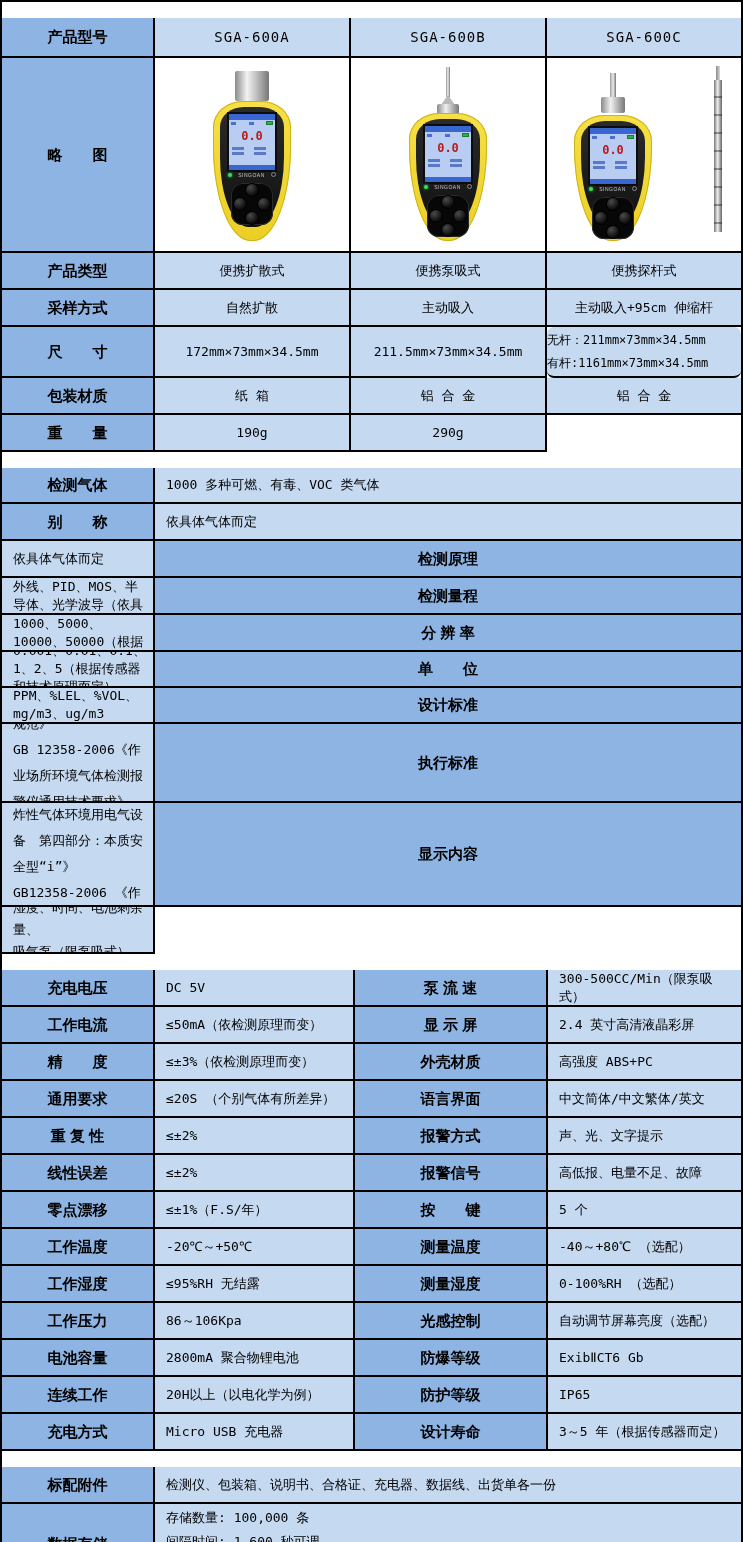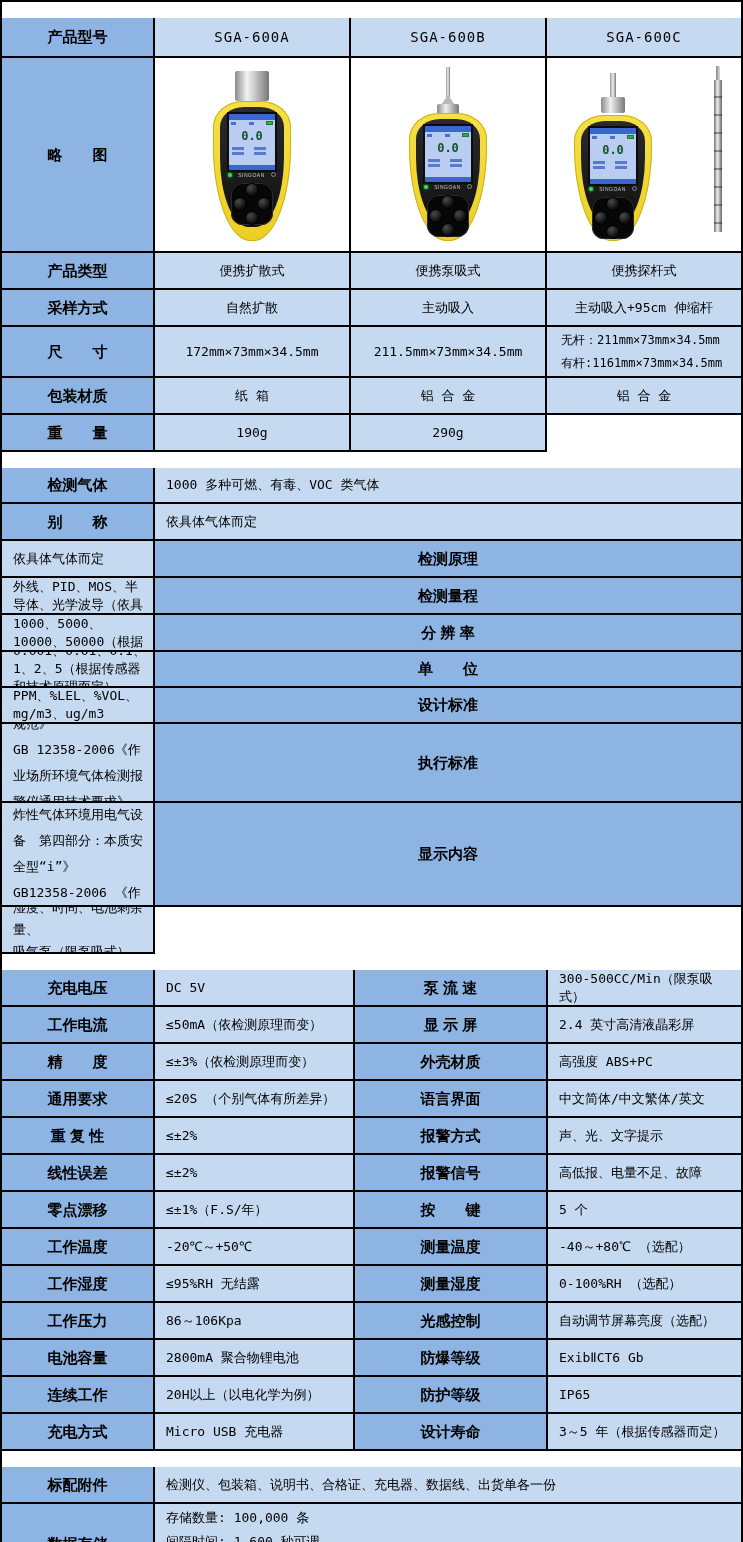--- a/index.html
+++ b/index.html
@@ -11,39 +11,39 @@
   .sec-c{grid-template-columns:153px 200px 193px 193px;grid-template-rows:repeat(13,37px);}
   .sec-d{grid-template-columns:153px 586px;grid-template-rows:37px 100px;}
   .cell{box-sizing:border-box;border-right:2px solid #000;border-bottom:2px solid #000;display:flex;align-items:center;overflow:hidden;}
   .sec-a .cell:nth-child(4n),.sec-c .cell:nth-child(4n),.sec-b .cell:nth-child(2n),.sec-d .cell:nth-child(2n){border-right:none;}
   .sec-d .cell:nth-last-child(-n+2){border-bottom:none;}
   .lbl{background:#8DB4E2;justify-content:center;font-weight:bold;font-size:15px;text-align:center;white-space:pre-line;line-height:20px;}
   .val{background:#C5D9F1;font-family:"DejaVu Sans Mono","Liberation Sans",sans-serif;font-size:13px;white-space:pre-line;}
   .vc{justify-content:center;text-align:center;}
   .vl{justify-content:flex-start;text-align:left;padding-left:11px;padding-right:6px;}
   .model{font-size:14px;letter-spacing:1px;}
-  .dim3{font-size:12px;line-height:23px;padding-left:14px;padding-right:2px;}
+  .dim3{font-size:12px;line-height:23px;padding-left:0;padding-right:2px;border-radius:7px;}
   .lines3{line-height:26px;}
   .lines4{line-height:26px;}
   .lines2{line-height:22px;}
   .lines4b{line-height:24px;}
   .imgcell{background:#fff;justify-content:center;position:relative;}
   
   .device{position:relative;width:80px;height:176px;flex:0 0 auto;}
   .body{position:absolute;left:50%;transform:translateX(-50%);bottom:2px;width:78px;background:linear-gradient(180deg,#f6e045,#eccf25);border-radius:30px 30px 48% 48%/26px 26px 95px 95px;box-shadow:inset 0 0 0 1px #cdb118;}
   .dev-a .body{height:140px;}
   .dev-b .body{height:128px;}
   .dev-c .body{height:126px;}
   .panel{position:absolute;left:7px;right:7px;top:6px;bottom:14px;background:linear-gradient(180deg,#2b2b2b,#101010);border-radius:24px 24px 45% 45%/20px 20px 70px 70px;}
   .screen{position:absolute;left:50%;transform:translateX(-50%);top:5px;width:46px;height:56px;background:#B9CDF2;border:2px solid #0c0c0c;}
   .scr-title{height:6px;background:#3a67cf;}
   .scr-icons{height:7px;display:flex;align-items:center;justify-content:space-between;padding:0 2px;}
   .scr-icons i{width:5px;height:3px;background:#4a6fd0;}
   .scr-icons b{width:7px;height:4px;background:#2fae4a;border:1px solid #1d7a33;box-sizing:border-box;}
-  .scr-value{height:18px;line-height:18px;text-align:center;font-family:"DejaVu Sans Mono",monospace;font-weight:bold;font-size:12px;color:#14532d;}
+  .scr-value{height:18px;line-height:18px;text-align:center;font-family:"DejaVu Sans Mono",monospace;font-weight:bold;font-size:12px;color:#b91c1c;}
   .scr-sub{padding:0 3px;}
   .scr-sub i{display:block;height:3px;margin:2px 0;background:linear-gradient(90deg,#5b79c9 0 30%,rgba(0,0,0,0) 30% 55%,#5b79c9 55% 85%,rgba(0,0,0,0) 85%);}
   .scr-bottom{position:absolute;bottom:0;left:0;right:0;height:5px;background:#3a67cf;}
   .brandrow{position:absolute;top:64px;left:8px;right:8px;height:8px;display:flex;align-items:center;justify-content:space-between;}
   .led{width:4px;height:4px;border-radius:50%;background:#35e05a;box-shadow:0 0 3px #35e05a;}
   .brand{font-size:5px;color:#c9c9c9;letter-spacing:.5px;}
   .pwr{width:5px;height:5px;border:1px solid #888;border-radius:50%;box-sizing:border-box;}
   .btnpad{position:absolute;left:50%;transform:translateX(-50%);top:76px;width:42px;height:42px;background:#070707;border-radius:12px;box-shadow:inset 0 0 0 1px #2a2a2a;}
   .btn{position:absolute;width:12px;height:12px;border-radius:50%;background:radial-gradient(circle at 35% 30%,#4a4a4a,#0b0b0b 70%);box-shadow:0 0 0 1px #000;}
   .bu{left:15px;top:1px;}.bl{left:3px;top:15px;}.br{right:3px;top:15px;}.bd{left:15px;top:29px;}

